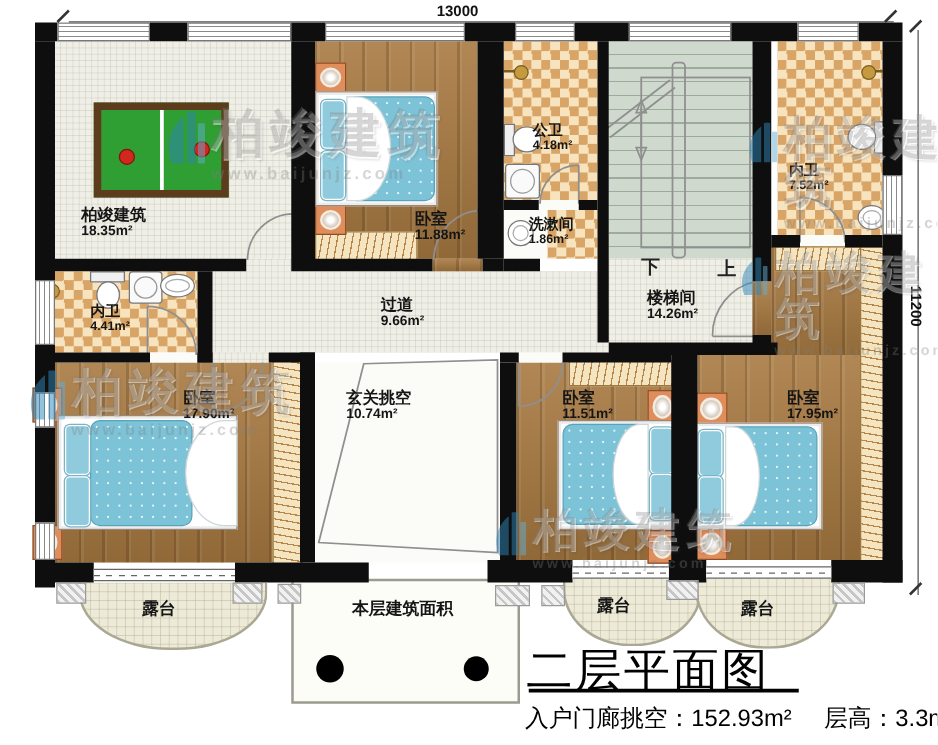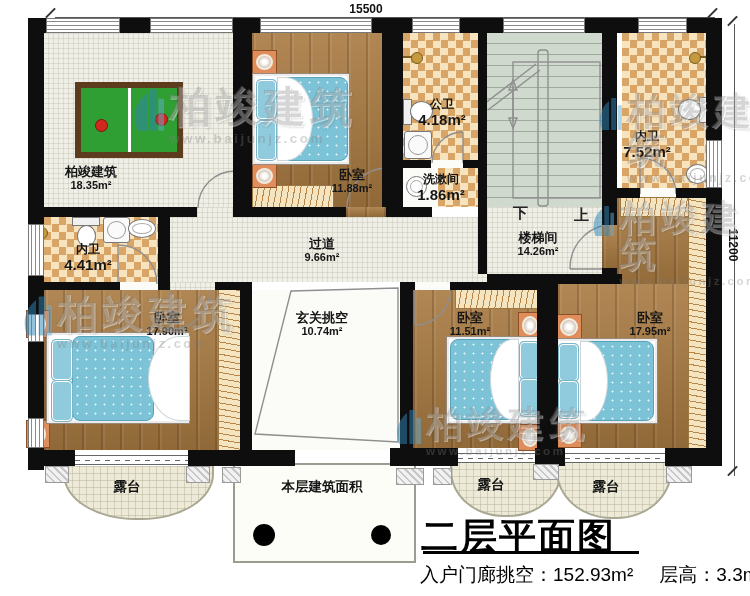--- a/index.html
+++ b/index.html
@@ -54,31 +54,31 @@
   .sink{position:absolute;z-index:2;background:#fff;border:1px solid #777;border-radius:50%}
   .sink:after{content:"";position:absolute;inset:3px;border:1px solid #aaa;border-radius:50%}
   .shower-dot{position:absolute;z-index:2;background:#c59a3f;border:1px solid #7a5c1e;border-radius:50%}
   .shower-stem{position:absolute;z-index:2;background:#7a5c1e}
   .ppt{position:absolute;z-index:2;background:#2f9e33;border:6px solid #5d3c1e}
   .ppt:after{content:"";position:absolute;top:0;bottom:0;left:50%;width:3px;margin-left:-1.5px;background:#fff}
   .paddle{position:absolute;z-index:2;width:11px;height:11px;border-radius:50%;background:#d1281e;border:1px solid #7e150f}
   .pillar{position:absolute;z-index:3;background:#000;border-radius:50%}
   .overlay-svg{position:absolute;left:0;top:0;z-index:3}
   .overlay-svg path,.overlay-svg line,.overlay-svg rect,.overlay-svg polygon{fill:none;stroke:#8f8f8f;stroke-width:1.4}
-  .rlabel{position:absolute;z-index:6;transform:translateX(-50%);text-align:center;color:#151515;
+  .rlabel{position:absolute;z-index:6;transform:translateX(-50%);text-align:left;color:#151515;
     font-weight:bold;line-height:1.18;white-space:nowrap}
   .rname{display:block;font-size:13px}
   .rarea{display:block;font-size:11px}
-  .small .rname{font-size:12px}.small .rarea{font-size:15px}
+  .small .rname{font-size:12px}.small .rarea{font-size:10px}
   .olabel{position:absolute;z-index:6;transform:translateX(-50%);font-size:13.5px;font-weight:bold;color:#151515;white-space:nowrap}
   .updown{position:absolute;z-index:6;font-size:15px;font-weight:bold;color:#222}
   .dimline{position:absolute;background:#555;z-index:6}
   .tick{position:absolute;width:13px;height:2px;background:#333;transform:rotate(-45deg);z-index:6}
   .dim{position:absolute;font-size:12px;font-weight:bold;color:#111;z-index:6;text-align:center}
-  .title-main{position:absolute;z-index:6;font-size:37px;font-weight:700;color:#000;letter-spacing:2px}
+  .title-main{position:absolute;z-index:6;font-size:37px;font-weight:400;color:#000;letter-spacing:2px}
   .title-scale{position:absolute;z-index:6;font-size:27px;color:#000}
   .title-rule{position:absolute;z-index:6;background:#000;height:3px}
   .title-sub{position:absolute;z-index:6;font-size:19px;color:#000;white-space:nowrap}
   .title-sub .gap{display:inline-block;width:26px}
   .wm{position:absolute;z-index:7;display:flex;align-items:flex-start;gap:5px;opacity:.5;pointer-events:none}
   .wm-text{display:flex;flex-direction:column}
   .wm-brand{font-weight:900;color:rgba(122,122,122,.6);letter-spacing:5px;line-height:1;font-size:1em;
     text-shadow:1px 1px 0 rgba(255,255,255,.9),2px 2px 2px rgba(70,70,70,.35)}
   .wm-url{font-weight:bold;color:rgba(128,128,128,.65);letter-spacing:2.5px;margin-top:3px;font-size:.32em}
 </style>
@@ -282,21 +282,21 @@
     <span class="rarea">9.66m²</span>
     </div>
   <div class="rlabel small" style="left:88px;top:242px">
     <span class="rname">内卫</span>
     <span class="rarea">4.41m²</span>
     </div>
   <div class="rlabel" style="left:167px;top:310px">
     <span class="rname">卧室</span>
     <span class="rarea">17.90m²</span>
     </div>
-  <div class="rlabel" style="left:322px;top:310px">
+  <div class="rlabel" style="left:303px;top:310px">
     <span class="rname">玄关挑空</span>
     <span class="rarea">10.74m²</span>
     </div>
   <div class="rlabel" style="left:470px;top:310px">
     <span class="rname">卧室</span>
     <span class="rarea">11.51m²</span>
     </div>
   <div class="rlabel" style="left:650px;top:310px">
     <span class="rname">卧室</span>
     <span class="rarea">17.95m²</span>
@@ -304,21 +304,21 @@
   <div class="updown" style="left:513px;top:204px">下</div>
   <div class="updown" style="left:574px;top:206px">上</div>
   <div class="olabel" style="left:127px;top:478px">露台</div>
   <div class="olabel" style="left:322px;top:478px">本层建筑面积</div>
   <div class="olabel" style="left:491px;top:476px">露台</div>
   <div class="olabel" style="left:606px;top:478px">露台</div>
 
   <div class="dimline" style="left:55px;top:17px;width:660px;height:1px"></div>
   <div class="tick" style="left:44px;top:12px"></div>
   <div class="tick" style="left:706px;top:12px"></div>
-  <div class="dim" style="left:330px;top:2px;width:72px">15500</div>
+  <div class="dim" style="left:330px;top:2px;width:72px">13000</div>
   <div class="dimline" style="left:734px;top:24px;width:1px;height:452px"></div>
   <div class="tick" style="left:726px;top:20px"></div>
   <div class="tick" style="left:726px;top:470px"></div>
   <div class="dim" style="left:701px;top:238px;width:64px;transform:rotate(90deg)">11200</div>
 
   <div class="title-main" style="left:421px;top:512px">二层平面图</div>
   <div class="title-rule" style="left:423px;top:551px;width:216px"></div>
   <div class="title-sub" style="left:420px;top:562px">
     <span>入户门廊挑空：</span><span>152.93m²</span><span class="gap"></span><span>层高：</span><span>3.3m</span>
   </div>

